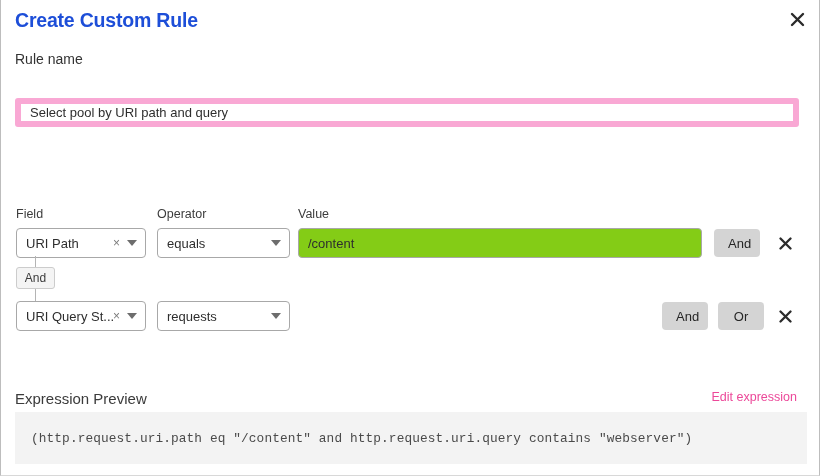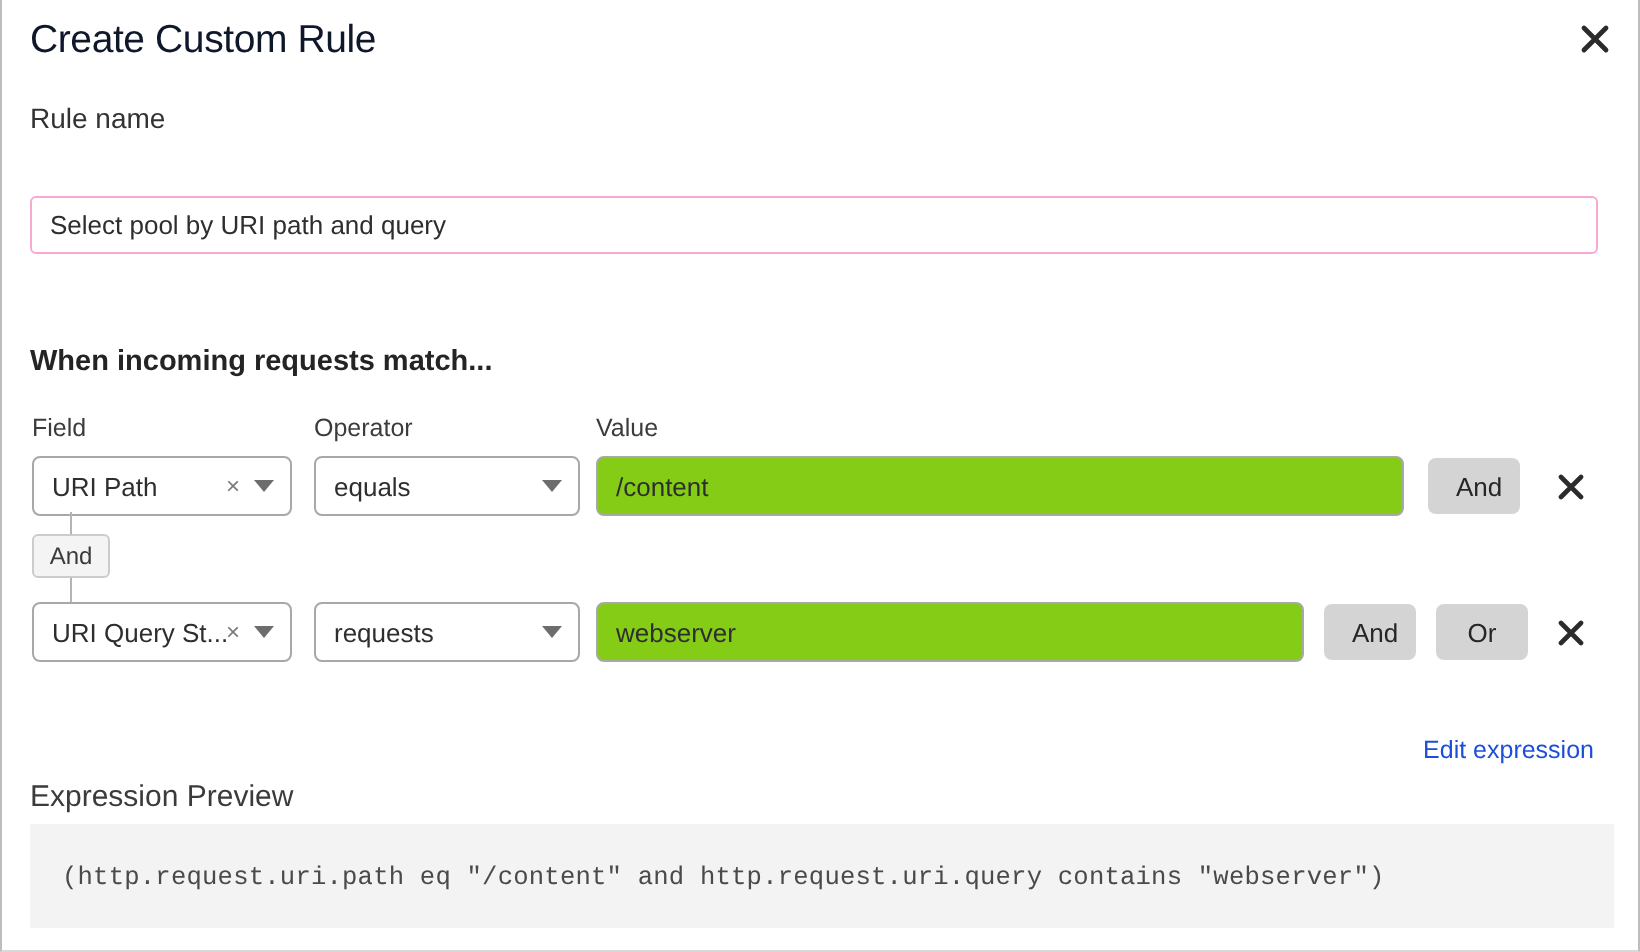--- a/index.html
+++ b/index.html
@@ -24,23 +24,23 @@
     border-right: 1px solid #bdbdbd;
     border-bottom: 1px solid #d8d8d8;
   }
 
   
   #title {
     position: absolute;
     left: 14px;
     top: 9px;
     font-size: 19.5px;
-    font-weight: normal;
+    font-weight: bold;
     letter-spacing: -0.2px;
-    color: #0f172a;
+    color: #1d4ed8;
   }
   #close-btn {
     position: absolute;
     right: 8px;
     top: 5px;
     width: 28px;
     height: 28px;
     display: flex;
     align-items: center;
     justify-content: center;
@@ -64,21 +64,21 @@
     top: 74px;
     font-size: 12.5px;
     color: #8a8a8a;
   }
   #rule-name-input {
     position: absolute;
     left: 14px;
     top: 98px;
     width: 784px;
     height: 29px;
-    border: 1px solid #f9a8d4;
+    border: 6px solid #f9a8d4;
     border-radius: 3px;
     background: #fff;
     font-family: "Liberation Sans", sans-serif;
     font-size: 13px;
     color: #2e2e2e;
     padding: 0 9px;
     outline: none;
   }
 
   
@@ -224,23 +224,23 @@
   #expr-label {
     position: absolute;
     left: 14px;
     top: 390px;
     font-size: 15px;
     color: #3b3b3b;
   }
   #edit-expression {
     position: absolute;
     right: 22px;
-    top: 368px;
+    top: 390px;
     font-size: 12.5px;
-    color: #1d4ed8;
+    color: #ec4899;
     text-decoration: none;
     cursor: pointer;
   }
   #expr-box {
     position: absolute;
     left: 14px;
     top: 412px;
     width: 792px;
     height: 52px;
     background: #f3f3f3;
@@ -265,21 +265,20 @@
 
   <button id="close-btn">
     <svg width="15" height="15" viewBox="0 0 15 15" aria-hidden="true">
       <path d="M2 2 L13 13 M13 2 L2 13" stroke="#2b2b2b" stroke-width="2.4" stroke-linecap="round"></path>
     </svg>
   </button>
 
   <div class="section-label" id="rule-name-label">Rule name</div>
   <input id="rule-name-input" type="text" value="Select pool by URI path and query" style="">
 
-  <div id="match-heading">When incoming requests match...</div>
 
   <div class="col-head" id="head-field">Field</div>
   <div class="col-head" id="head-operator">Operator</div>
   <div class="col-head" id="head-value">Value</div>
 
   <div class="cond-row" id="row-1">
     <div class="select-box sel-field">
       <span class="sel-text">URI Path</span>
       <span class="sel-clear">×</span>
       <span class="caret"></span>
@@ -312,21 +311,20 @@
       <span class="sel-text">URI Query St...</span>
       <span class="sel-clear">×</span>
       <span class="caret"></span>
     </div>
 
     <div class="select-box sel-operator">
       <span class="sel-text">requests</span>
       <span class="caret"></span>
     </div>
 
-    <input class="value-input" id="value-2" type="text" value="webserver" style="">
 
     <button class="logic-btn" id="and-2">And</button>
     <button class="logic-btn" id="or-2">Or</button>
 
     <button class="del-btn" id="del-2">
       <svg width="13" height="13" viewBox="0 0 13 13" aria-hidden="true">
         <path d="M1.5 1.5 L11.5 11.5 M11.5 1.5 L1.5 11.5" stroke="#2b2b2b" stroke-width="2.3" stroke-linecap="round"></path>
       </svg>
     </button>
   </div>

